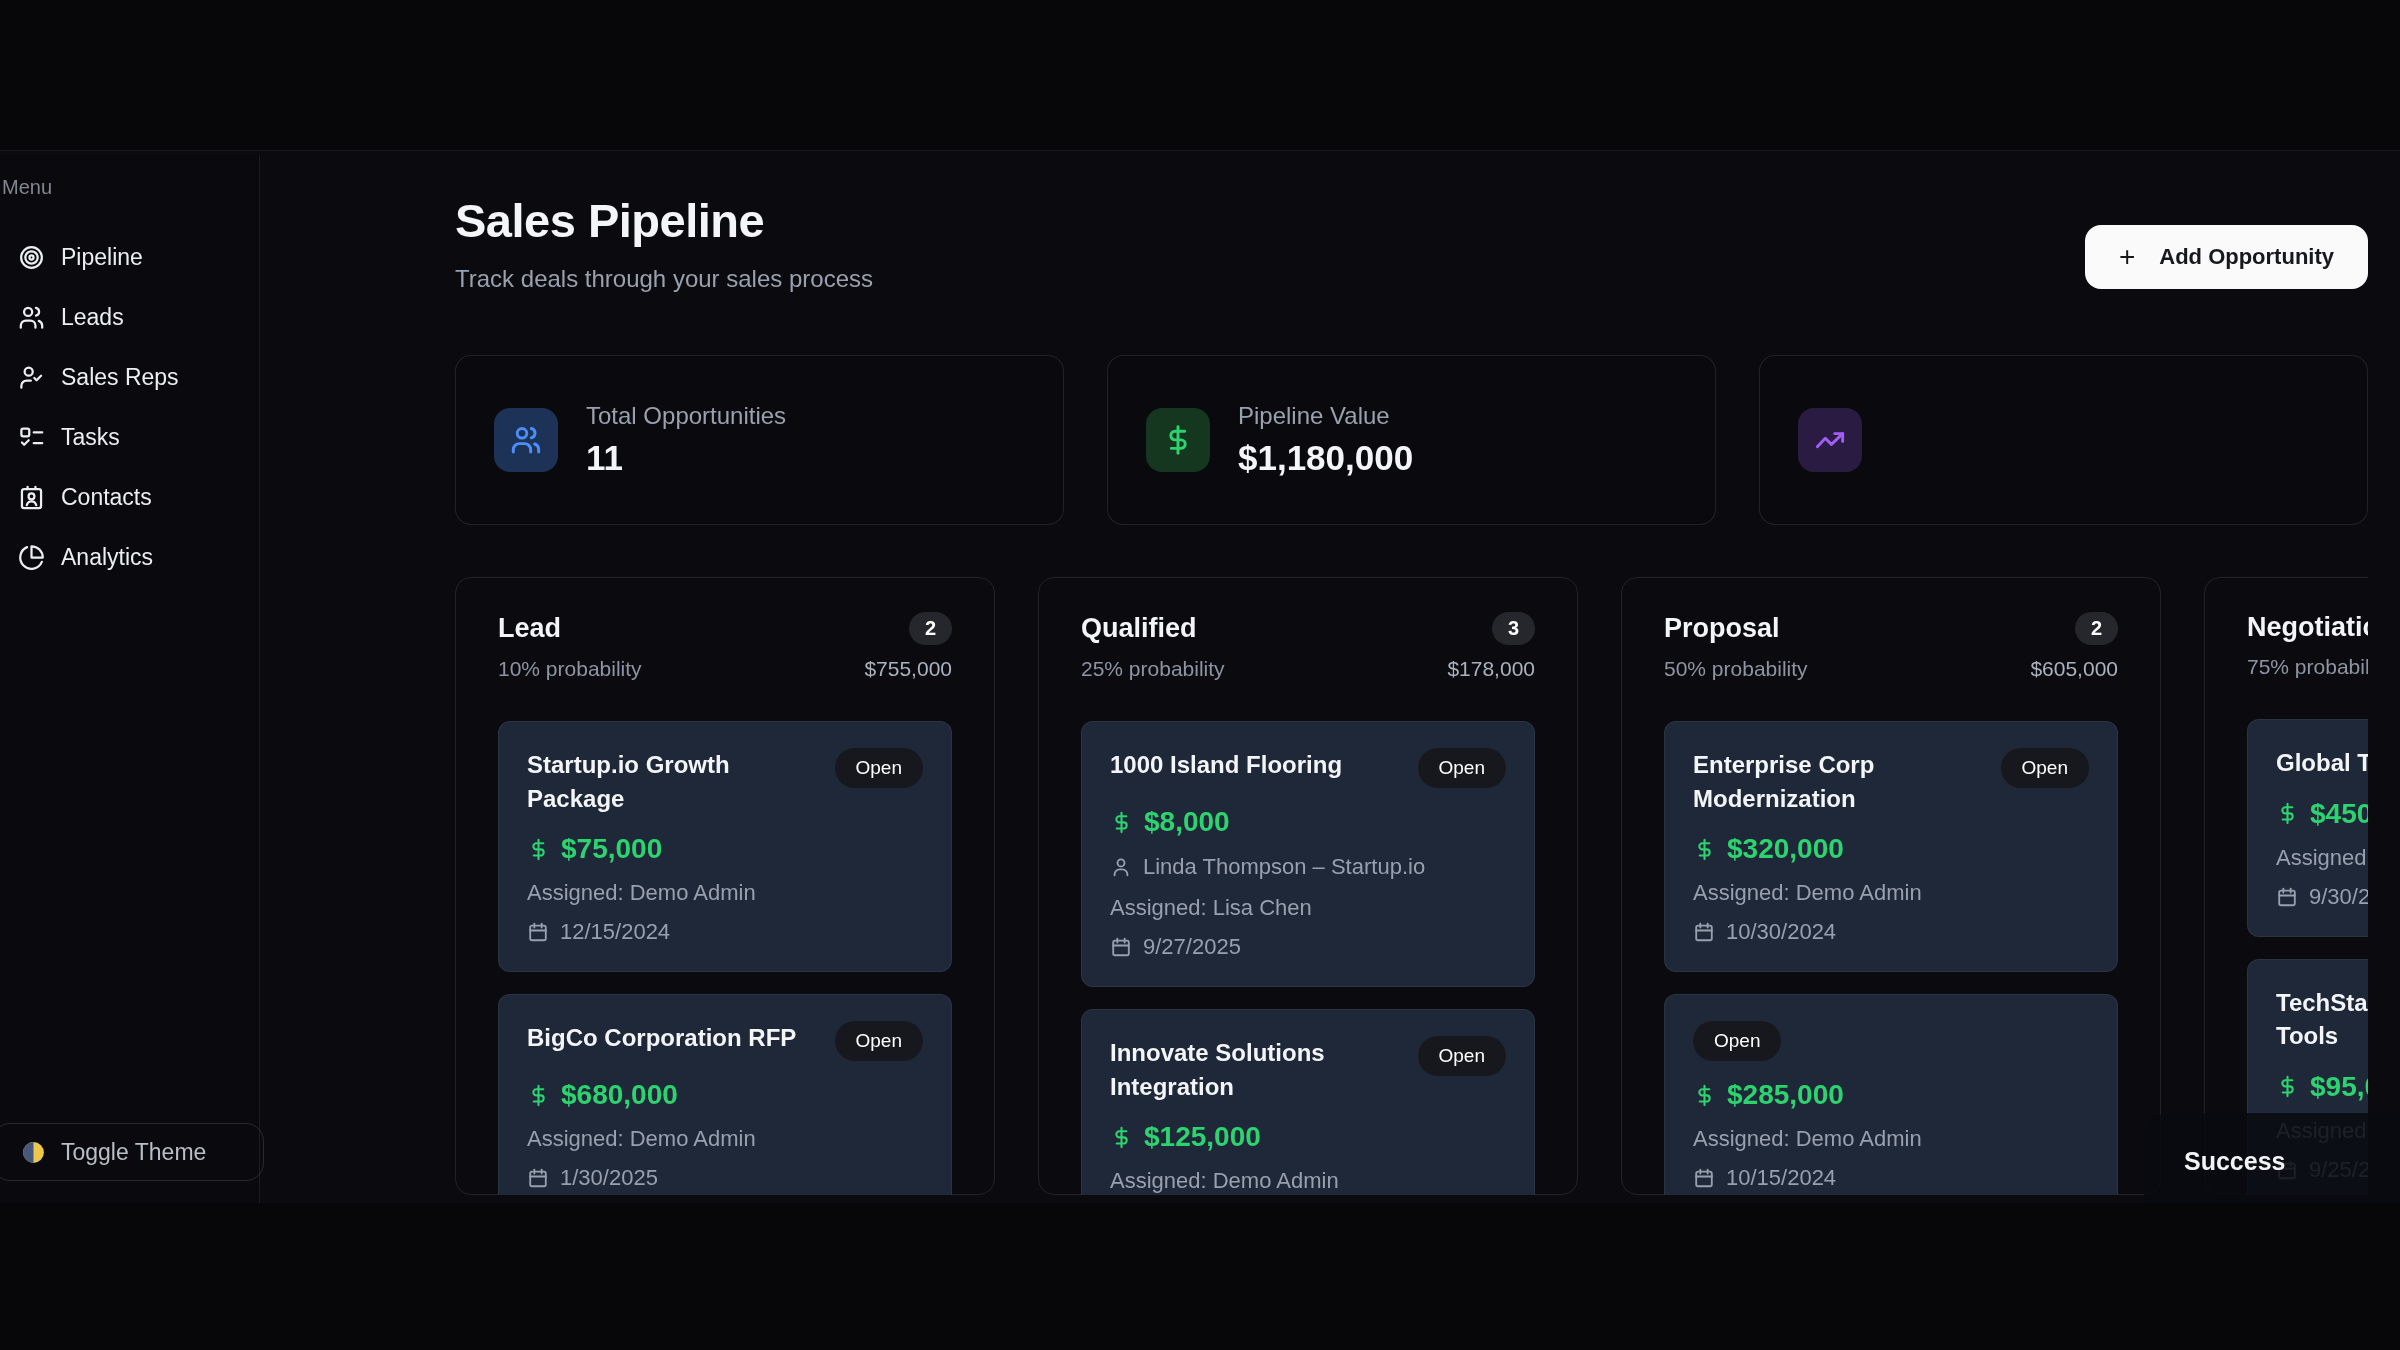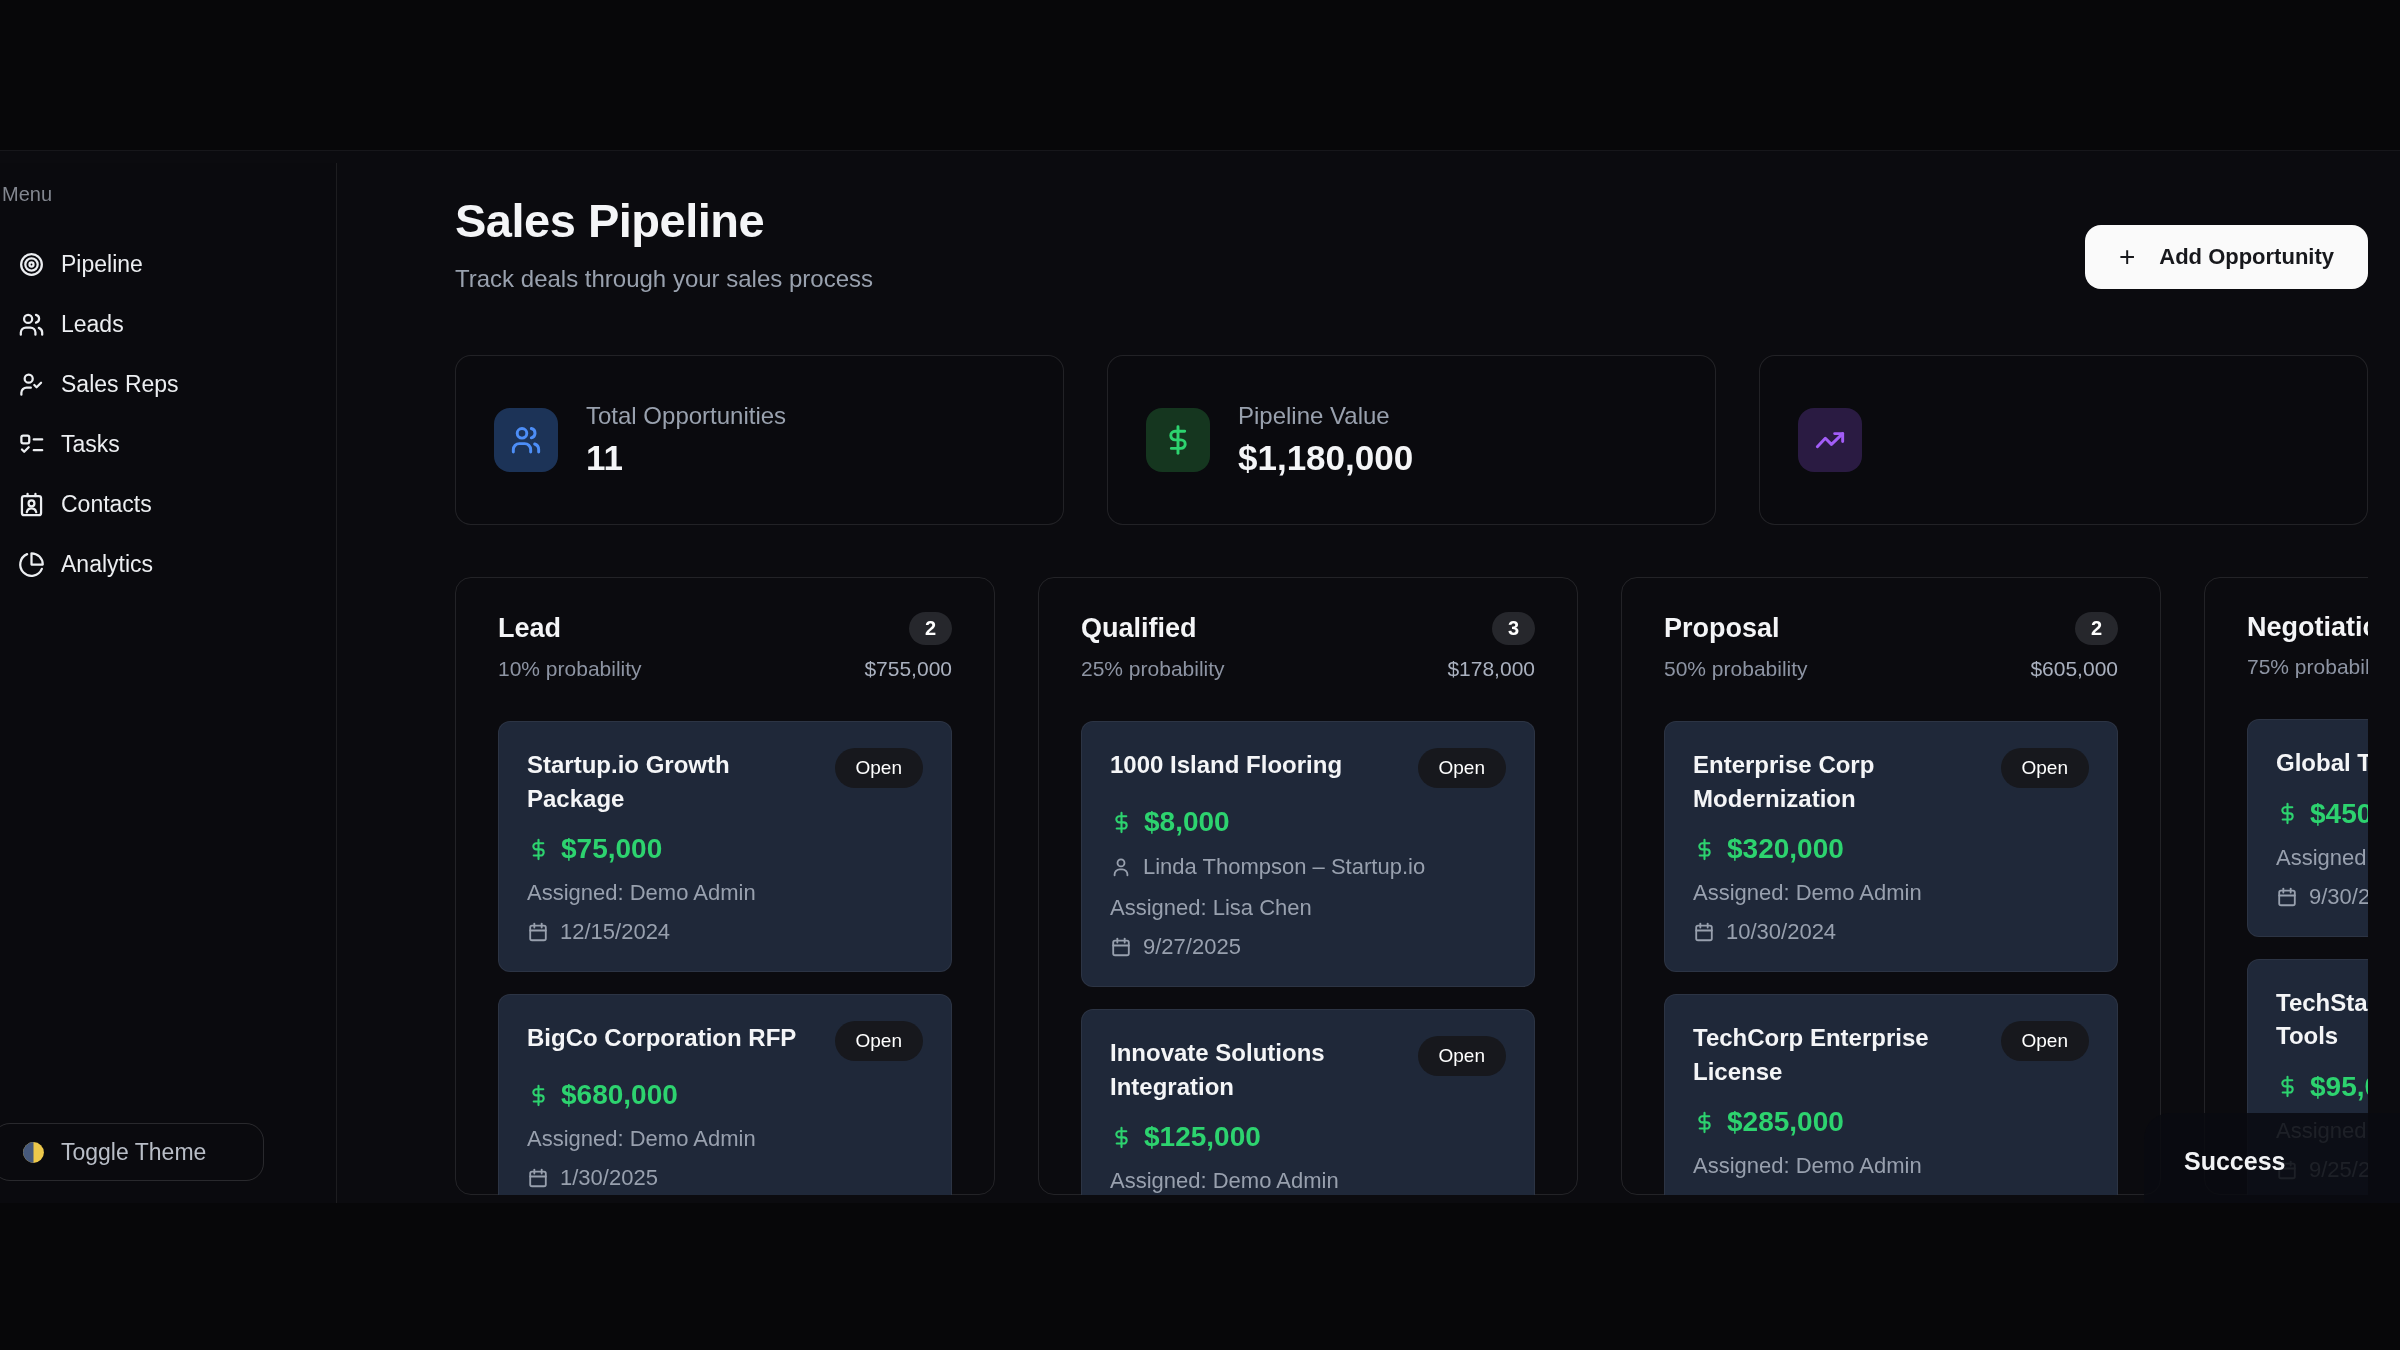--- a/index.html
+++ b/index.html
@@ -11,21 +11,21 @@
     position:relative;
   }
   .app {
     position:absolute; top:150px; left:0; right:0; height:1053px;
     background:#0b0b0f;
     border-top:1px solid rgba(255,255,255,0.05);
     overflow:hidden;
   }
   
   .sidebar {
-    position:absolute; top:12px; left:0; bottom:0; width:337px;
+    position:absolute; top:5px; left:0; bottom:0; width:260px;
     background:#0a0a0e;
     border-right:1px solid rgba(255,255,255,0.08);
     padding-top:16px;
   }
   .menu-label { font-size:20px; color:#82868f; margin:4px 0 28px 2px; }
   .nav-item {
     display:flex; align-items:center; gap:16px;
     height:60px; padding-left:18px;
     color:#eceef1; font-size:23px; font-weight:500;
     cursor:pointer;
@@ -411,23 +411,20 @@
                   <rect x="3.5" y="5" width="17" height="16" rx="2"></rect>
                   <path d="M8 2.8v4.4"></path>
                   <path d="M16 2.8v4.4"></path>
                   <path d="M3.5 10.4h17"></path>
                 </svg>
                 <span>10/30/2024</span>
               </div>
           </div>
           <div class="deal-card">
             <div class="card-top">
-              <div class="card-title">
-                  <span>TechCorp Enterprise License</span>
-                </div>
               <span class="pill">Open</span>
             </div>
             <div class="amount-row">
                 <svg viewBox="0 0 24 24">
                   <path d="M12 2v20"></path>
                   <path d="M17 5.5H9.8a3.2 3.2 0 0 0 0 6.4h4.4a3.2 3.2 0 0 1 0 6.4H7"></path>
                 </svg>
                 <span>$285,000</span>
               </div>
             <div class="assigned">Assigned: Demo Admin</div>

